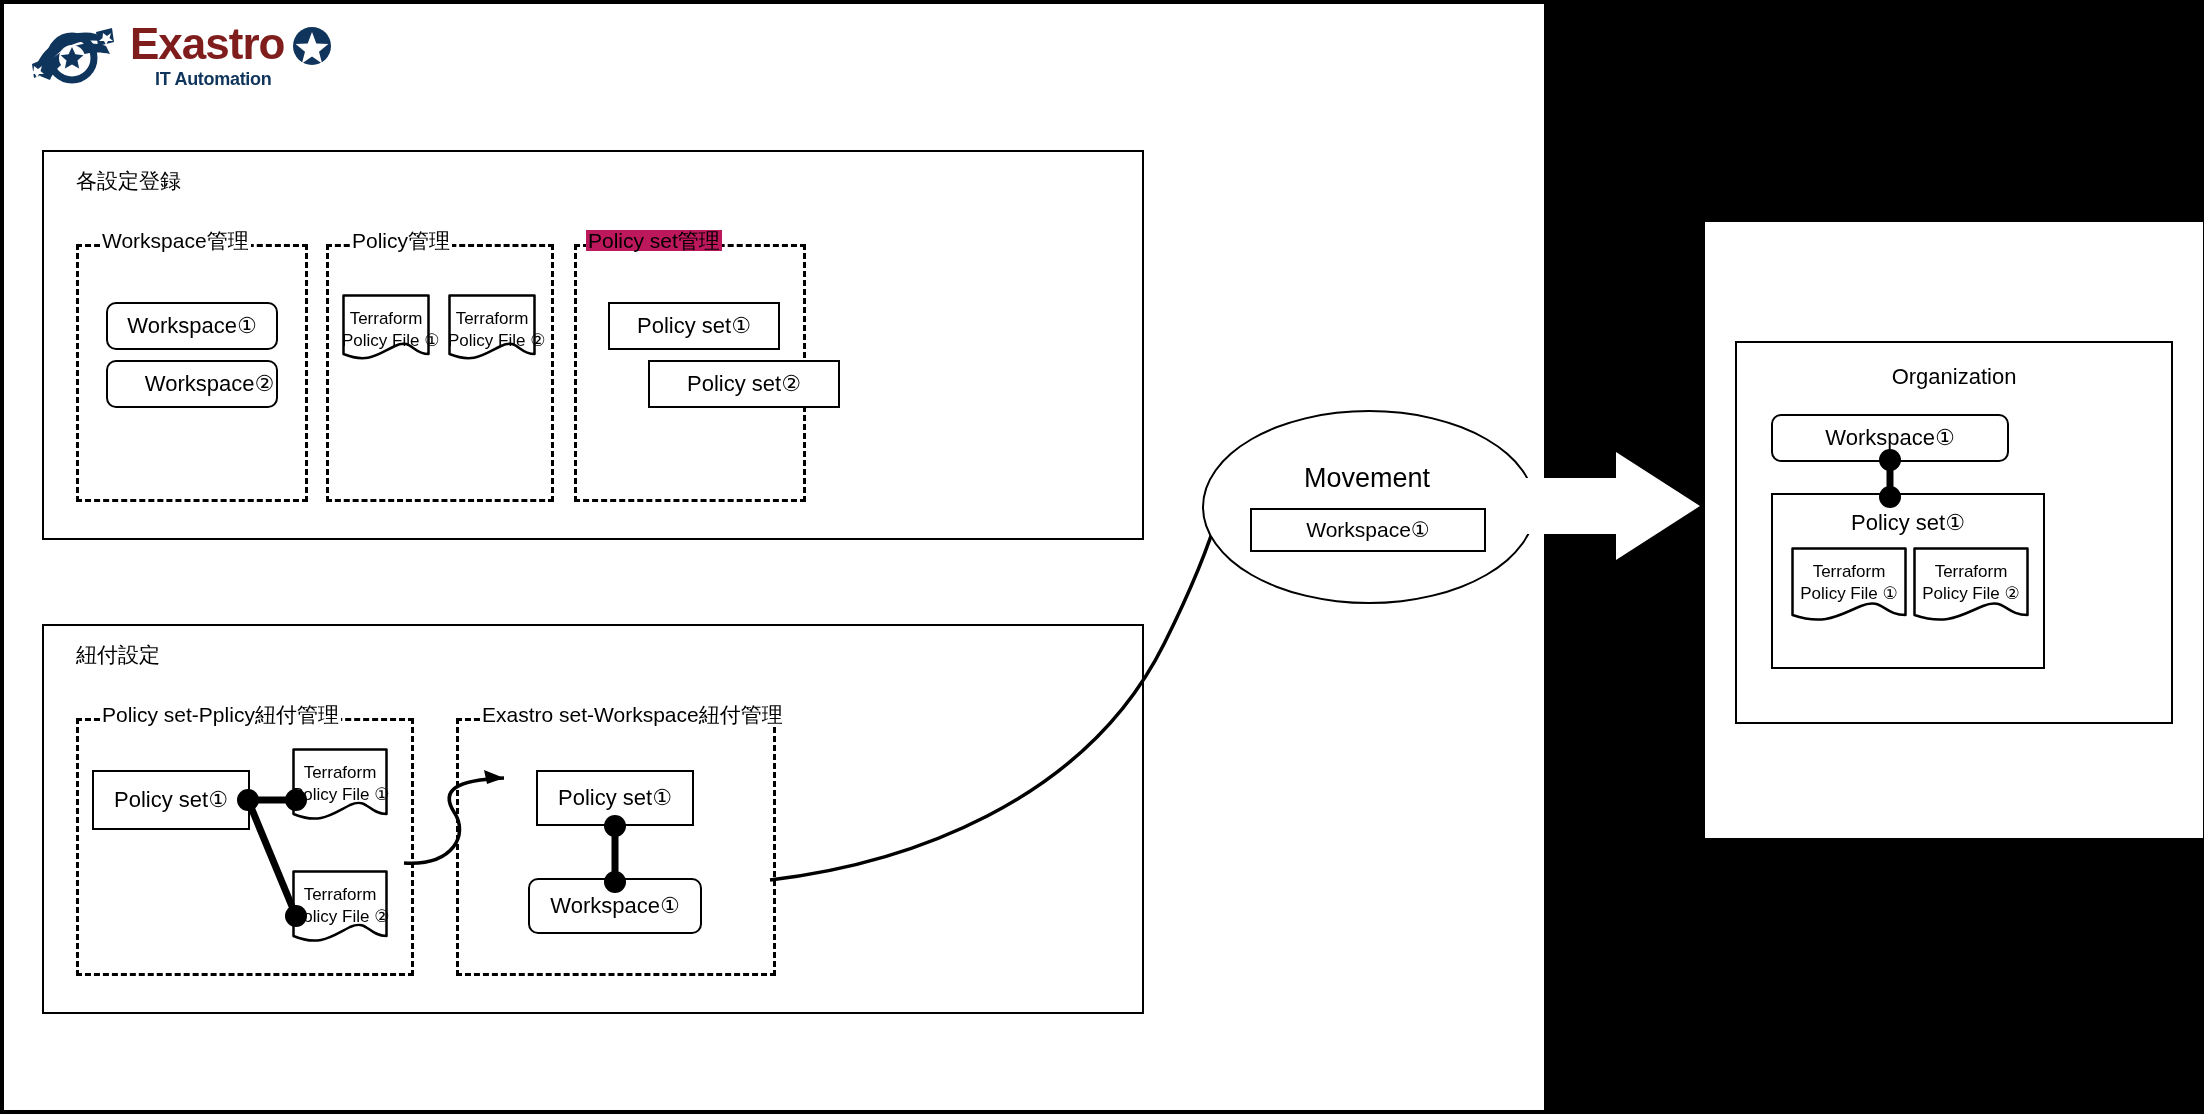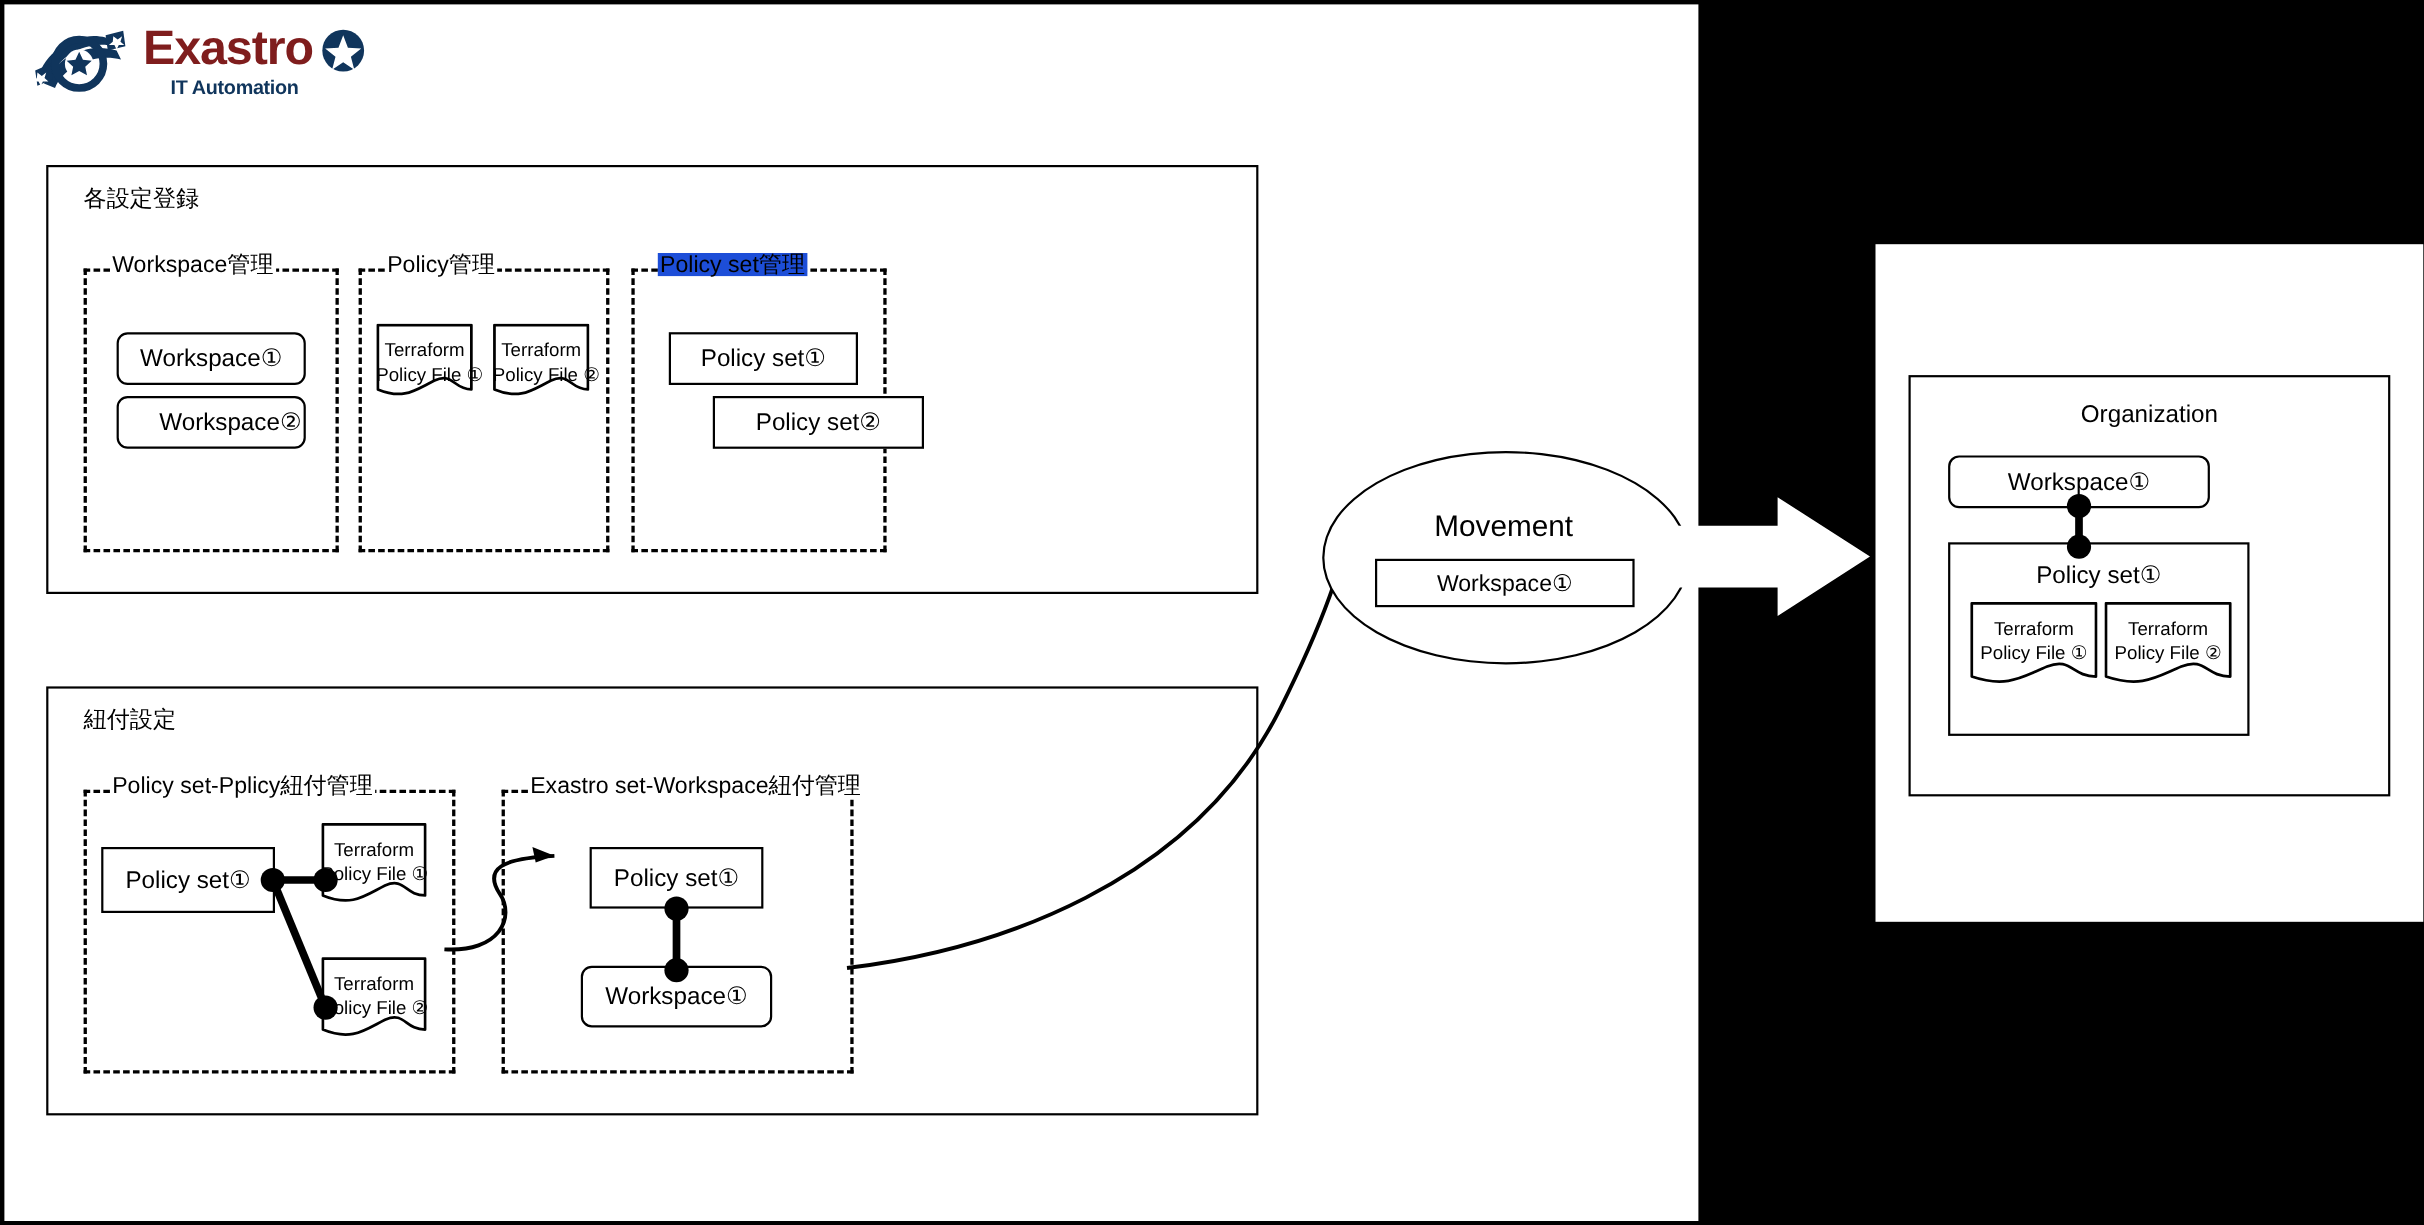--- a/index.html
+++ b/index.html
@@ -92,21 +92,21 @@
     <svg width="88" height="72" viewBox="0 0 88 72">
       <path d="M1.5 1.5 H86.5 V60 C70 60 70 44 53 52 C36 60 26 70 1.5 60 Z" fill="#fff" stroke="#000" stroke-width="2.5" stroke-linejoin="round"></path>
     </svg>
     <div class="doc-label">
       <span>Terraform</span><br>
       <span>Policy File ②</span>
     </div>
   </div>
 
   <div class="dashed-box" style="left:570px;top:240px;width:232px;height:258px;"></div>
-  <div class="group-title" style="left:574px;top:226px;background:#1d4ed8;padding:0 2px;">Policy set管理</div>
+  <div class="group-title" style="left:562px;top:226px;background:#be185d;padding:0 2px;">Policy set管理</div>
   <div class="node" style="left:604px;top:298px;width:172px;height:48px;">Policy set①</div>
   <div class="node" style="left:604px;top:356px;width:192px;height:48px;margin-left:40px;">Policy set②</div>
 
   <div class="solid-box" style="left:38px;top:620px;width:1102px;height:390px;"></div>
   <div class="group-title" style="left:52px;top:640px;">紐付設定</div>
 
   <div class="dashed-box" style="left:72px;top:714px;width:338px;height:258px;"></div>
   <div class="group-title" style="left:76px;top:700px;background:#fff;padding:0 2px;">Policy set-Pplicy紐付管理</div>
 
   <div class="node" style="left:88px;top:766px;width:158px;height:60px;">Policy set①</div>

